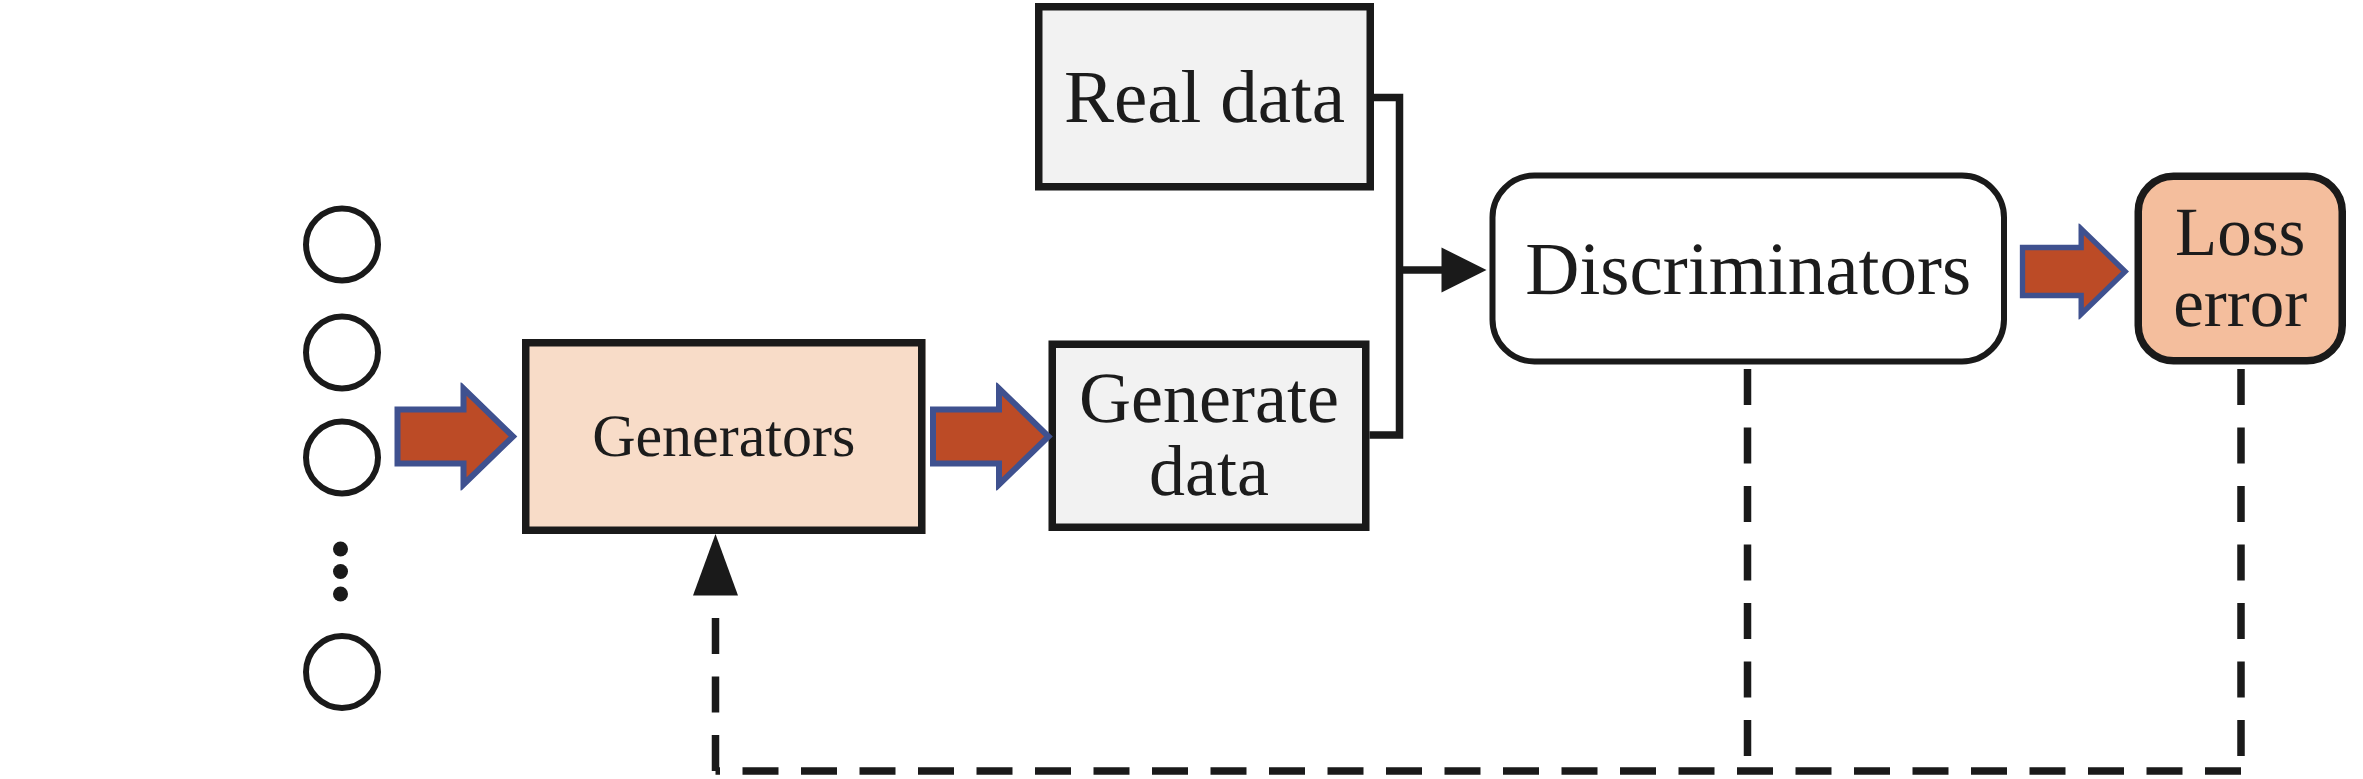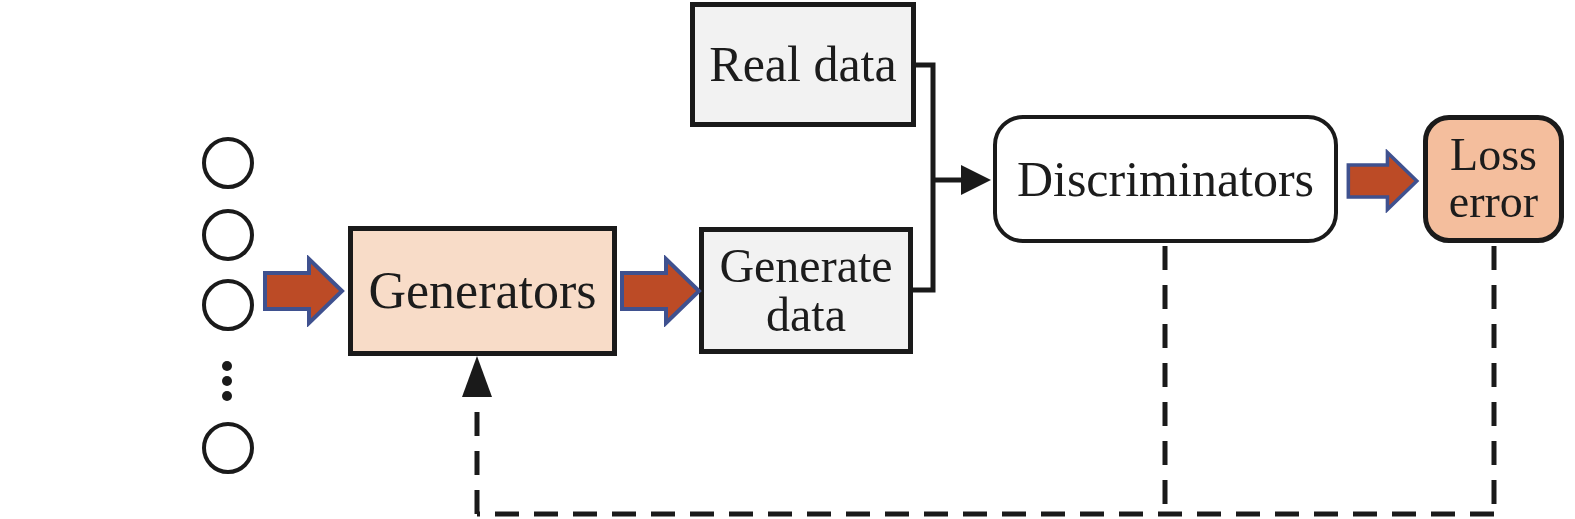--- a/index.html
+++ b/index.html
@@ -6,21 +6,21 @@
   #canvas{
     position:relative;width:1575px;height:519px;background:#ffffff;overflow:hidden;
     font-family:"Liberation Serif","DejaVu Serif",serif;color:#1c1c1c;
   }
   #connector-layer{position:absolute;left:0;top:0;width:1575px;height:519px;z-index:1;}
   .box{
     position:absolute;z-index:2;display:flex;align-items:center;justify-content:center;
     text-align:center;box-sizing:border-box;background:#ffffff;border:5px solid #1a1a1a;
   }
   .box .lbl{line-height:1.02;}
-  #generators-box{left:348px;top:226px;width:269px;height:130px;background:#F8DCC8;font-size:52px;}
+  #generators-box{left:348px;top:226px;width:269px;height:130px;background:#F8DCC8;font-size:40px;}
   #generate-data-box{left:699px;top:227px;width:214px;height:127px;background:#F2F2F2;font-size:48px;}
   #real-data-box{left:690px;top:2px;width:226px;height:125px;background:#F2F2F2;font-size:50px;}
   #discriminators-box{left:993px;top:115px;width:345px;height:128px;border-width:4px;border-radius:30px;font-size:50px;background:#ffffff;}
   #loss-error-box{left:1423px;top:115px;width:141px;height:128px;background:#F4BE9D;border-radius:26px;font-size:46px;}
   #random-variable-label{
     position:absolute;left:2px;top:205px;width:216px;z-index:2;
     font-size:48px;line-height:1.4;text-align:center;
   }
   .node-circle{
     position:absolute;z-index:2;width:52px;height:52px;box-sizing:border-box;

